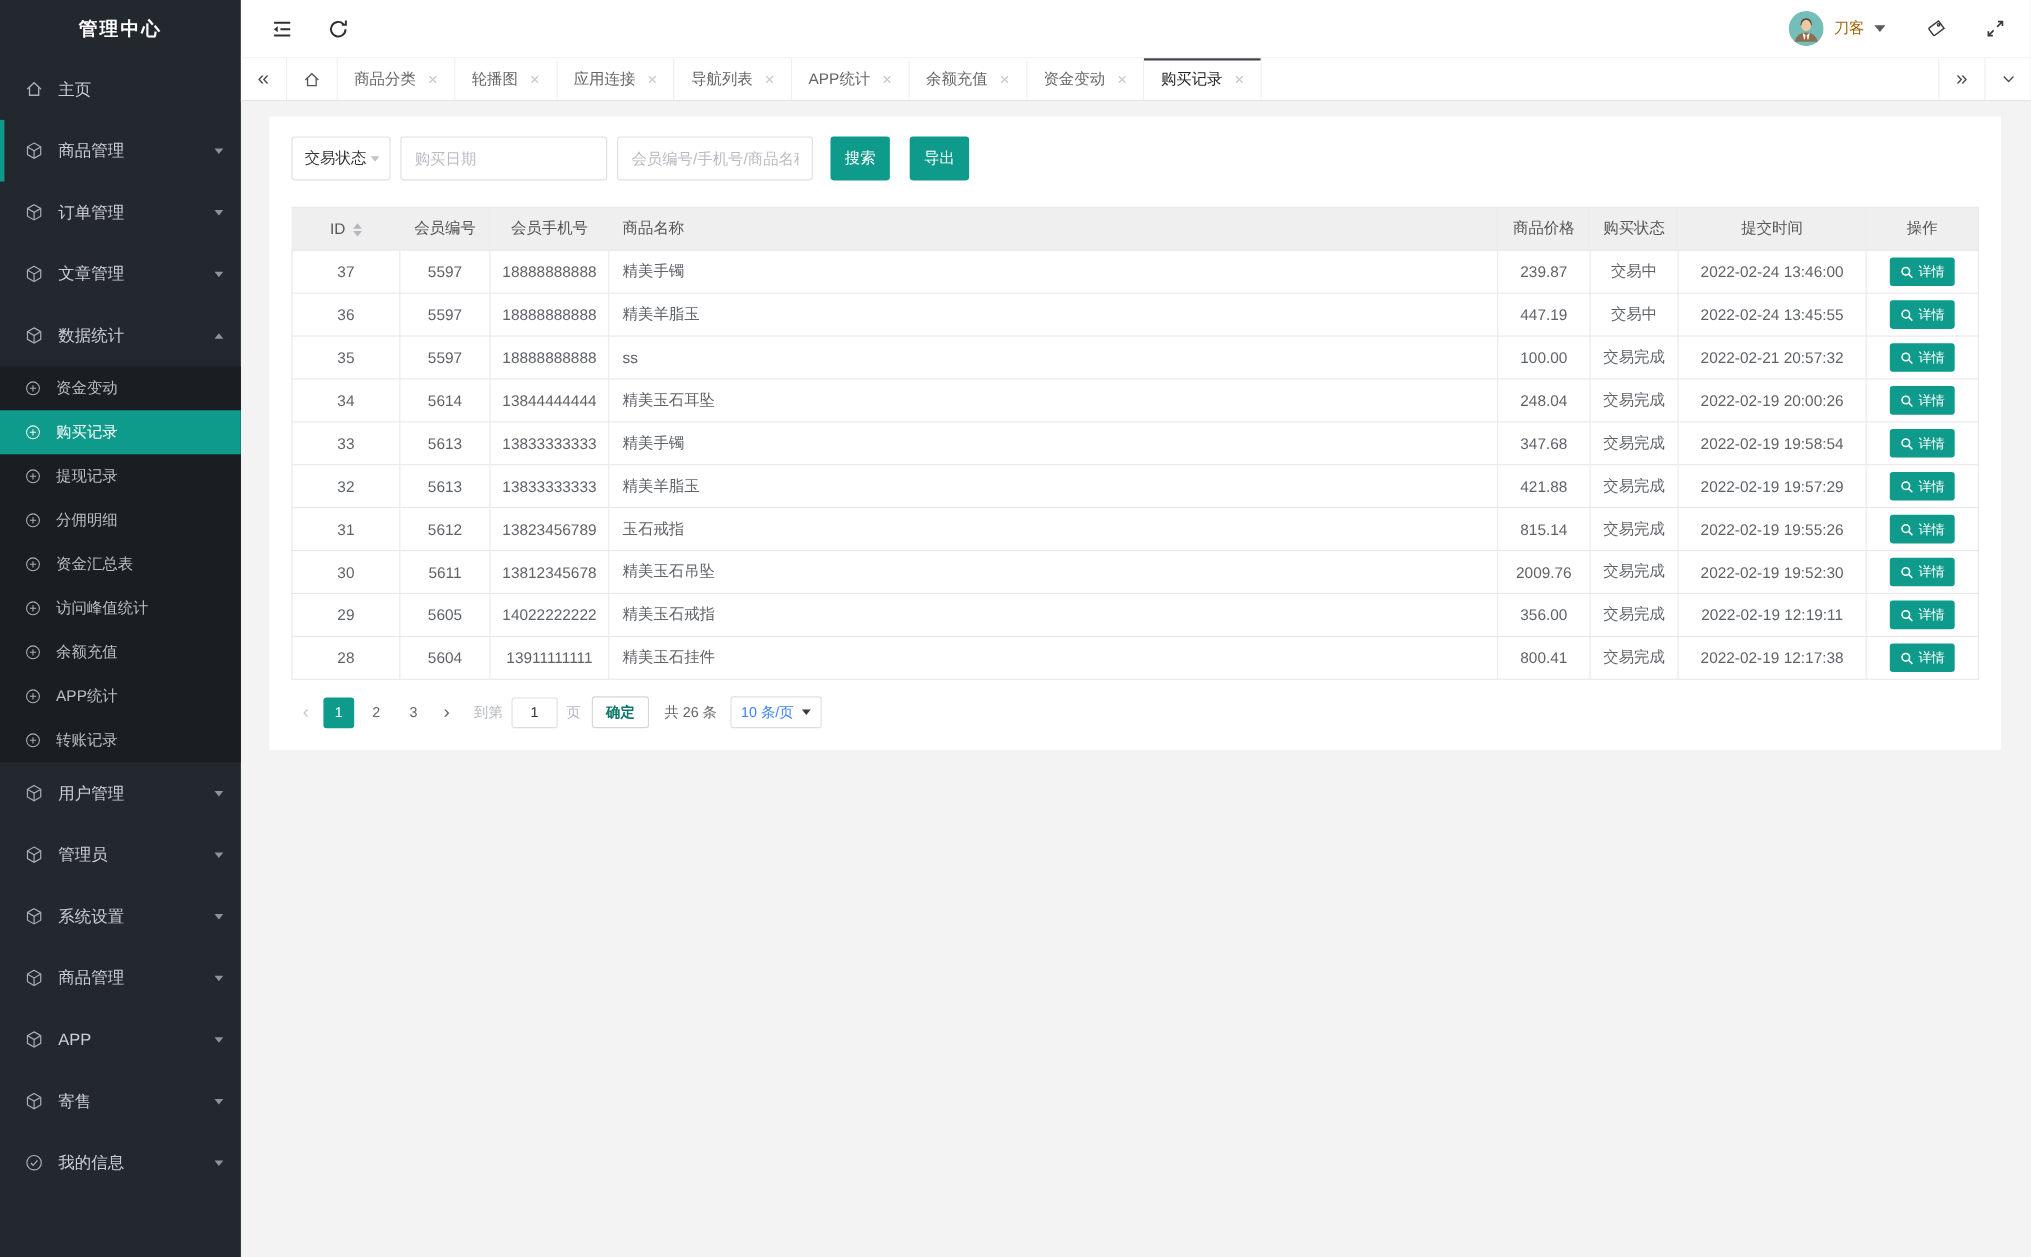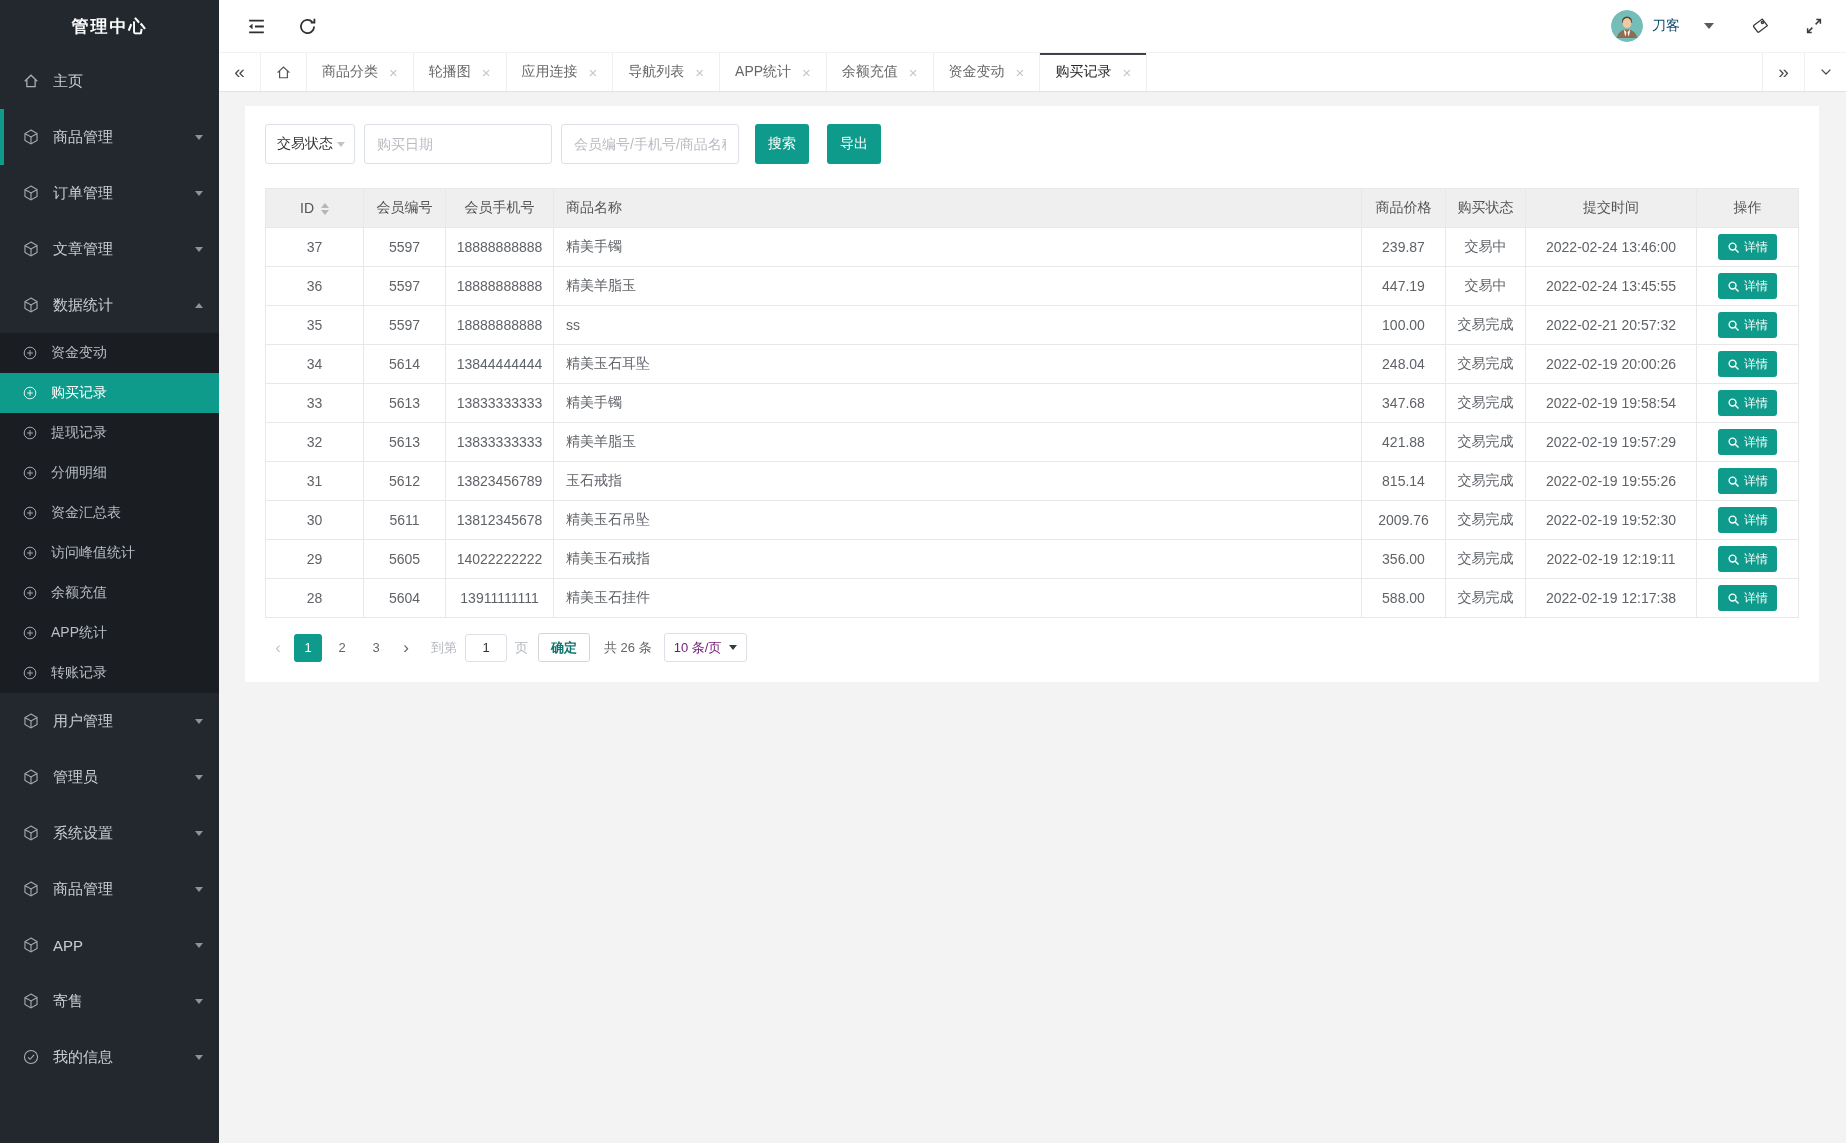--- a/index.html
+++ b/index.html
@@ -29,21 +29,21 @@
 
   
   .main { flex:1; display:flex; flex-direction:column; min-width:0; }
 
   .topbar { height:53px; background:#fff; display:flex; align-items:center; padding:0 22px 0 27px; border-bottom:1px solid #f2f2f2; }
   .tb-icon { width:21px; height:21px; color:#2f2f2f; margin-right:30px; cursor:pointer; display:inline-flex; }
   .tb-icon svg { width:100%; height:100%; }
   .tb-spacer { flex:1; }
   .user-menu { display:flex; align-items:center; cursor:pointer; margin-right:36px; }
   .avatar { width:32px; height:32px; border-radius:50%; overflow:hidden; margin-right:9px; flex:none; }
-  .username { font-size:14px; color:#0c4a6e; margin-right:24px; }
+  .username { font-size:14px; color:#a16207; margin-right:9px; }
   .user-caret { width:0;height:0;border-left:5px solid transparent;border-right:5px solid transparent;border-top:6px solid #5a5a5a; }
   .tb-right-icon { width:20px; height:20px; color:#3a3a3a; display:inline-flex; cursor:pointer; }
   .tb-right-icon svg { width:100%; height:100%; }
   .tb-gap { width:34px; }
 
   .tabbar { height:39px; background:#fff; border-bottom:1px solid #e3e3e3; display:flex; align-items:stretch; }
   .tab-scroll { width:42px; display:flex; align-items:center; justify-content:center; color:#4d4d4d; font-size:19px; cursor:pointer; }
   .tab-scroll.left { border-right:1px solid #efefef; }
   .tab-scroll.bordered { border-left:1px solid #efefef; }
   .tab-home { width:46px; display:flex; align-items:center; justify-content:center; color:#555; border-right:1px solid #efefef; cursor:pointer; }
@@ -85,21 +85,21 @@
   .pagination { display:flex; align-items:center; margin-top:15px; font-size:13px; color:#666; }
   .pg-arrow { width:26px; height:28px; display:flex; align-items:center; justify-content:center; font-size:17px; cursor:pointer; }
   .pg-arrow.disabled { color:#c4c8cd; }
   .pg-num { min-width:28px; height:28px; line-height:28px; text-align:center; border-radius:3px; margin:0 3px; cursor:pointer; }
   .pg-num.active { background:var(--accent,#0f9b8c); color:#fff; }
   .pg-dim { color:#b4b8bf; margin:0 8px 0 12px; }
   .pg-dim2 { color:#b4b8bf; margin:0 10px 0 8px; }
   .jump-input { width:42px; height:28px; border:1px solid #dcdfe6; border-radius:3px; text-align:center; font-size:13px; color:#333; outline:none; font-family:inherit; }
   .confirm-btn { height:29px; padding:0 12px; background:#fff; border:1px solid #d6d6d6; border-radius:3px; font-weight:bold; color:#0f766e; font-size:13px; cursor:pointer; font-family:inherit; }
   .total { margin:0 12px 0 14px; color:#666; }
-  .size-select { height:29px; border:1px solid #dcdfe6; border-radius:3px; display:flex; align-items:center; padding:0 9px; gap:8px; cursor:pointer; color:#701a75; }
+  .size-select { height:29px; border:1px solid #dcdfe6; border-radius:3px; display:flex; align-items:center; padding:0 9px; gap:8px; cursor:pointer; color:#3b82f6; }
   .size-caret { width:0;height:0;border-left:4px solid transparent;border-right:4px solid transparent;border-top:5px solid #3a3a3a; }
 </style>
 </head>
 <body>
 
 <div class="app">
 
   <aside class="sidebar">
     <div class="sidebar-title">管理中心</div>
     <nav class="menu">
@@ -611,21 +611,21 @@
                       </svg>
                     </span>
                     <span>详情</span>
                   </button></td>
               </tr>
               <tr>
                 <td>28</td>
                 <td>5604</td>
                 <td>13911111111</td>
                 <td>精美玉石挂件</td>
-                <td>588.00</td>
+                <td>800.41</td>
                 <td>交易完成</td>
                 <td>2022-02-19 12:17:38</td>
                 <td><button class="detail-btn">
                     <span style="display: inline-flex;">
                       <svg viewBox="0 0 14 14" fill="none" stroke="currentColor" stroke-width="1.5">
                         <circle cx="6" cy="6" r="3.7"></circle>
                         <path d="M8.9 8.9 L12.4 12.4"></path>
                       </svg>
                     </span>
                     <span>详情</span>

